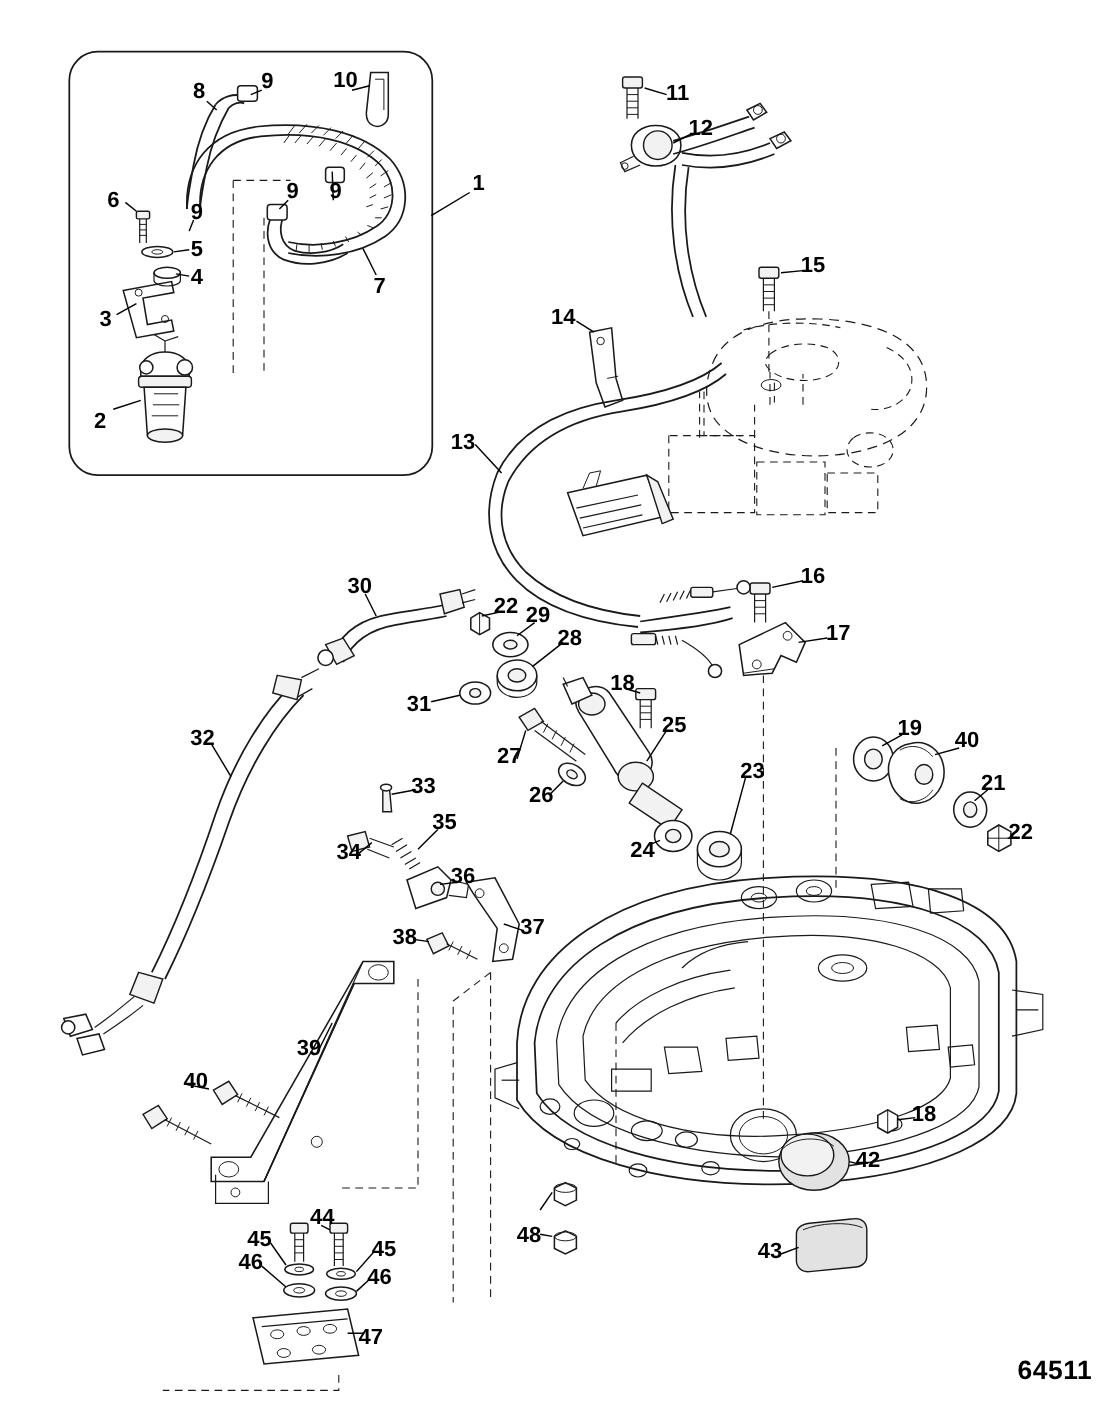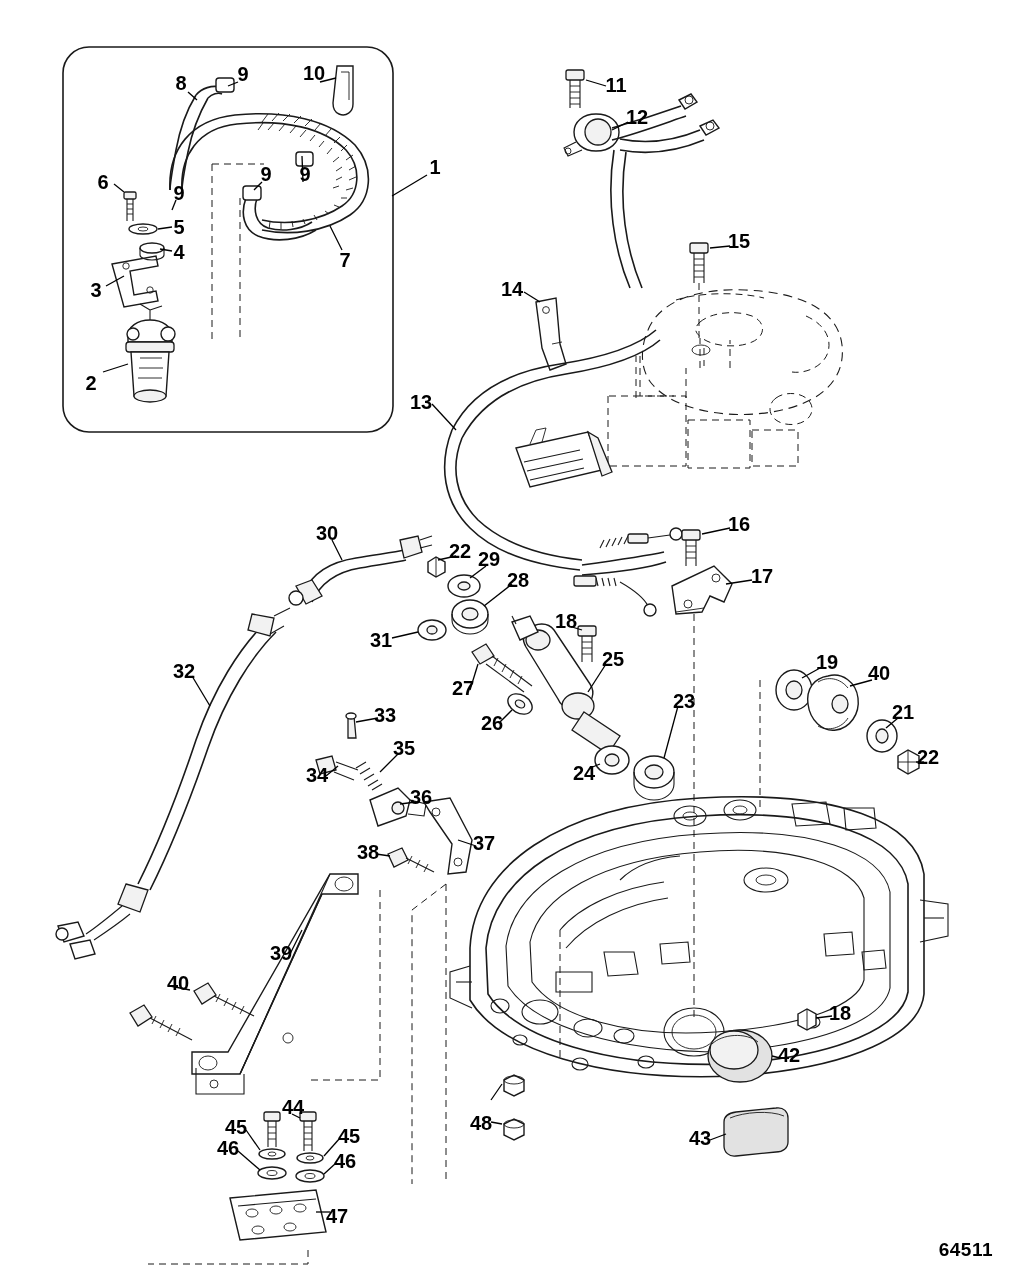--- a/index.html
+++ b/index.html
@@ -34,21 +34,21 @@
     font-weight: bold;
     color: #000;
     line-height: 1;
     white-space: nowrap;
     transform: translate(-50%, -50%);
   }
   #part-number {
     position: absolute;
     right: 20px;
     bottom: 14px;
-    font-size: 19px;
+    font-size: 24px;
     font-weight: bold;
     letter-spacing: 0.5px;
   }
   .ink { fill: none; stroke: #1a1a1a; stroke-width: 1.6; }
   .ink-thin { fill: none; stroke: #1a1a1a; stroke-width: 1.1; }
   .ink-hair { fill: none; stroke: #1a1a1a; stroke-width: 0.9; }
   .lead { fill: none; stroke: #000; stroke-width: 1.3; }
   .dash { fill: none; stroke: #1a1a1a; stroke-width: 1.1; stroke-dasharray: 9 6; }
   .dashfine { fill: none; stroke: #1a1a1a; stroke-width: 1; stroke-dasharray: 7 5; }
   .fillwhite { fill: #ffffff; stroke: #1a1a1a; stroke-width: 1.4; }

